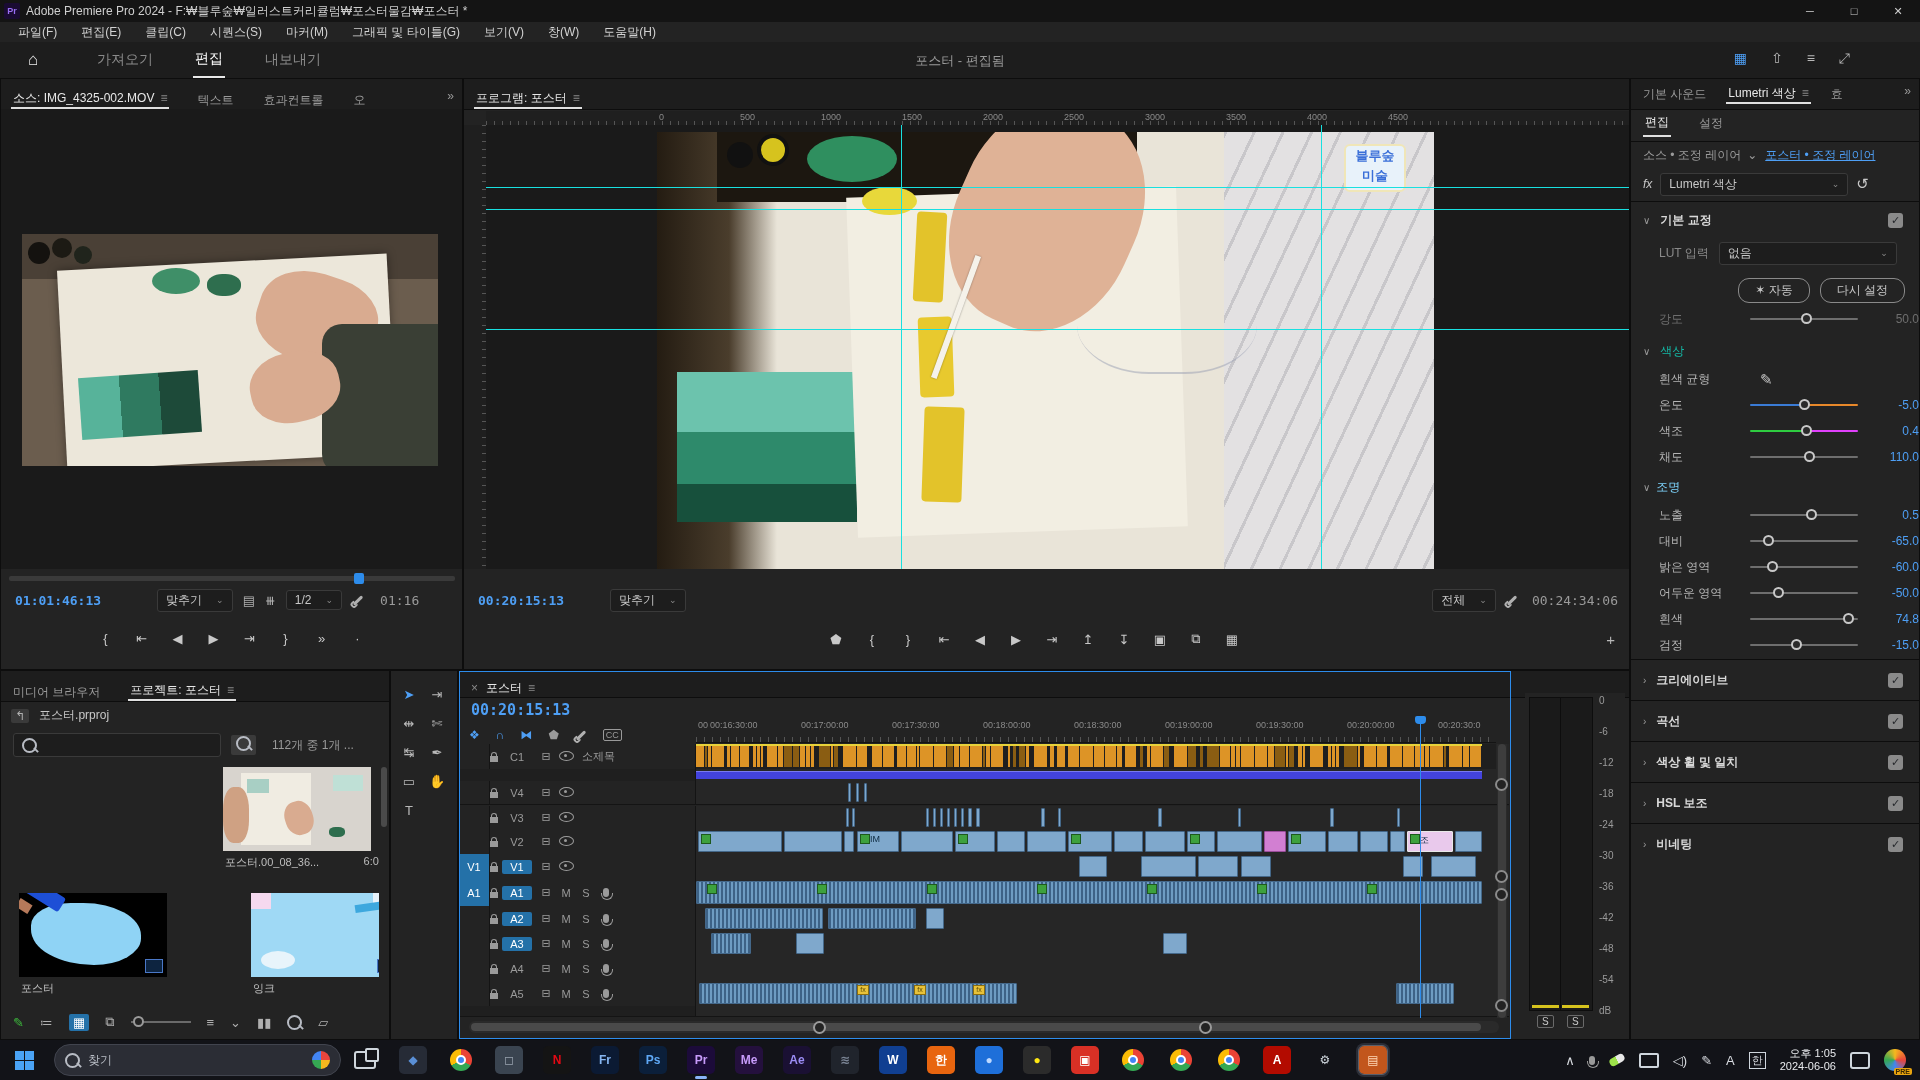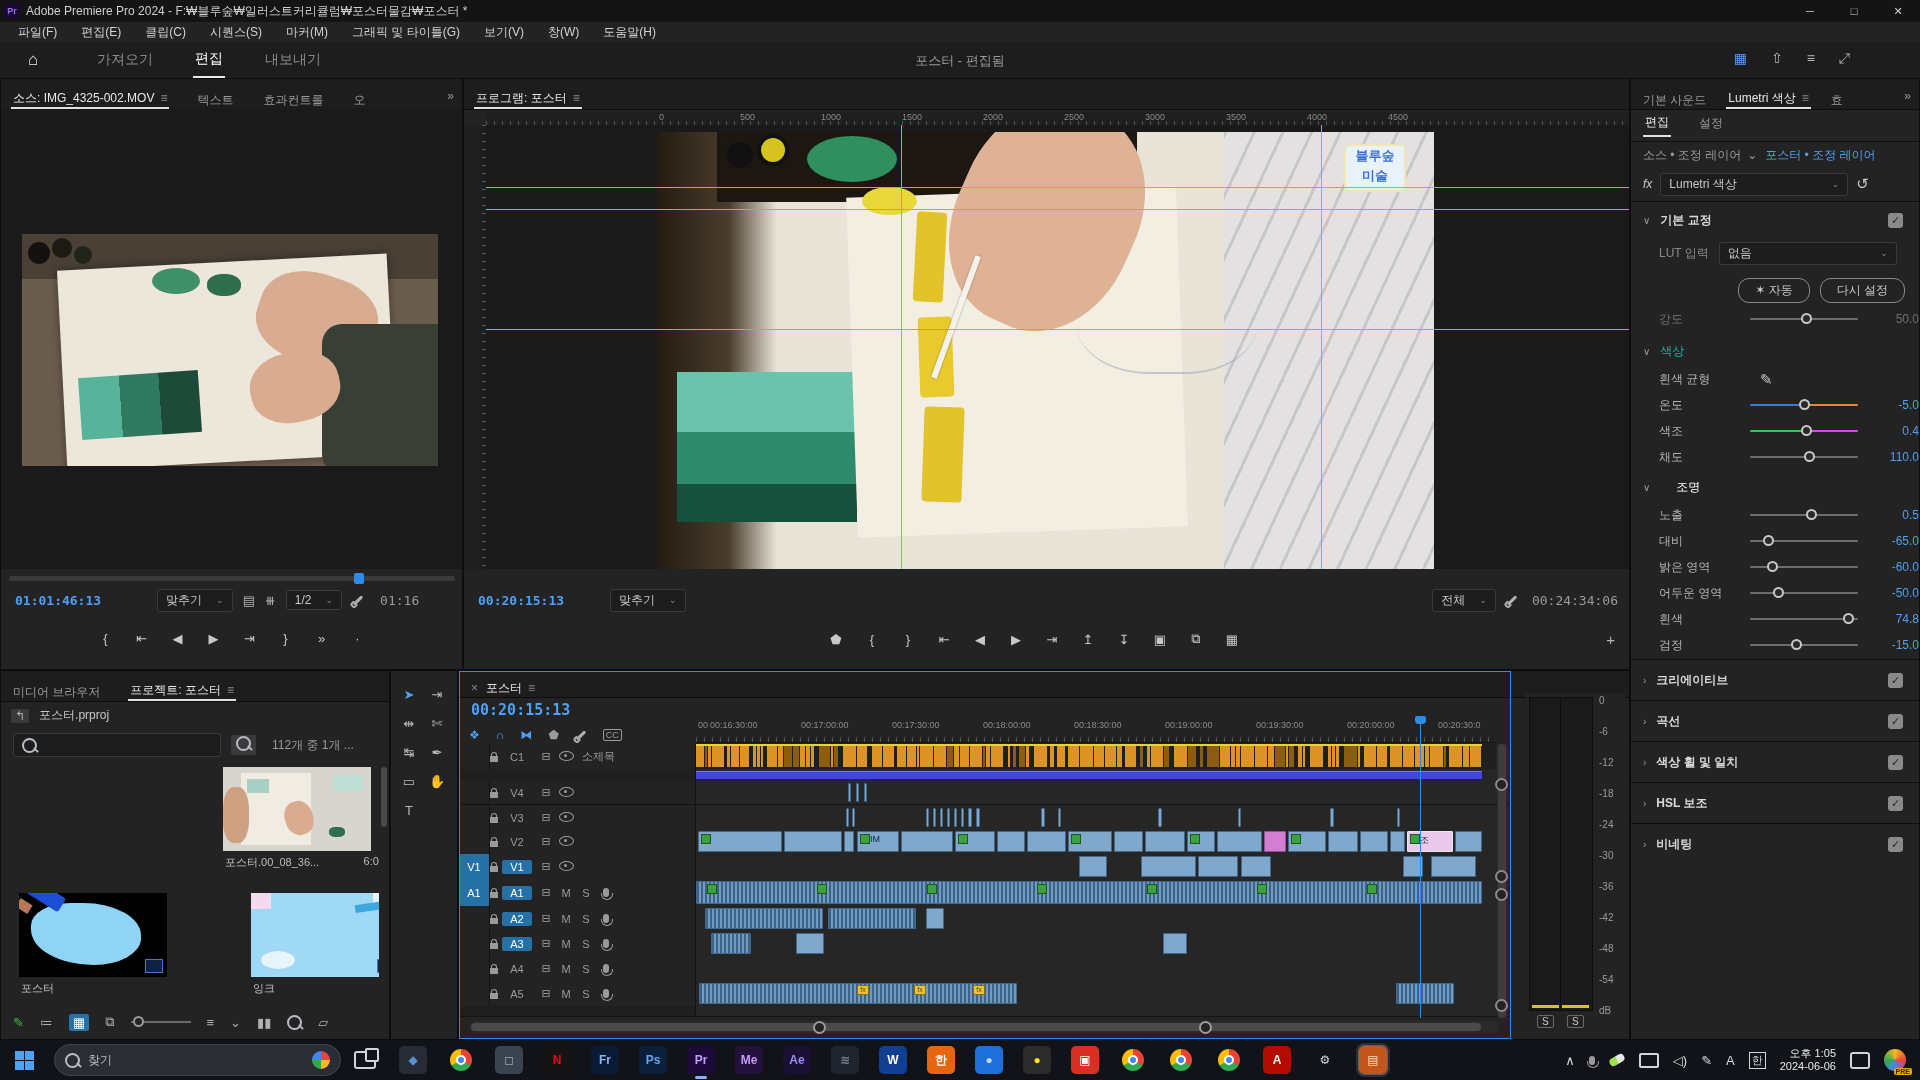--- a/index.html
+++ b/index.html
@@ -280,34 +280,34 @@
         <span>↥</span>
         <span>↧</span>
         <span>▣</span>
         <span>⧉</span>
         <span>▦</span>
       </div>
     <span class="abs" style="right:14px;top:552px;color:#b8b8b8;font-size:15px;">+</span>
   </div>
 
   <div class="panel" style="left:1630px;top:78px;width:290px;height:962px;">
-    <div class="ptabs" id="lum-tabs" style="gap:18px;">
+    <div class="ptabs" id="lum-tabs" style="gap:18px;align-items:center;">
         <span class="ptab">기본 사운드</span>
         <span class="ptab active">Lumetri 색상<span class="mh">≡</span></span>
         <span class="ptab">효</span>
         <span class="chevs">»</span>
       </div>
     <div class="abs" style="left:0;top:30px;width:288px;height:28px;display:flex;align-items:center;gap:26px;padding-left:12px;">
       <span class="ptab active" style="padding:4px 2px;">편집</span>
       <span class="ptab" style="padding:4px 2px;">설정</span>
     </div>
     <div class="abs" style="left:0;top:62px;width:288px;height:26px;display:flex;align-items:center;padding-left:12px;border-top:1px solid #0d0d0d;">
       <span style="color:#9a9a9a;">소스 • 조정 레이어</span>
       <span style="color:#9a9a9a;margin:0 8px 0 6px;">⌄</span>
-      <span style="color:#4e9ff5;">포스터 • 조정 레이어</span>
+      <span style="color:#4e9ff5;text-decoration:underline;">포스터 • 조정 레이어</span>
     </div>
     <div class="abs" style="left:0;top:90px;width:288px;height:30px;display:flex;align-items:center;padding-left:12px;gap:8px;">
       <span style="font-style:italic;color:#c8c8c8;">fx</span>
       <span class="dropdown" style="width:170px;justify-content:space-between;">
           <span>Lumetri 색상</span>
           <span class="dd-ar">⌄</span>
         </span>
       <span style="color:#c8c8c8;font-size:15px;">↺</span>
     </div>
     <div class="sec-head" style="top:122px;height:36px;">
@@ -358,21 +358,21 @@
         </div>
         <div class="lum-row" style="top: 138px;">
           <span class="lum-label">채도</span>
           <div class="sl-track">
             <span class="sl-knob" style="left: 55%;"></span>
           </div>
           <span class="sl-val">110.0</span>
         </div>
         <div class="lum-row" style="top: 168px;">
           <span style="margin-left: 12px; color: rgb(154, 154, 154); font-size: 10px;">∨</span>
-          <span style="margin-left: 26px; color: #ffffff;">조명</span>
+          <span style="margin-left: 6px; color: #7dd3fc;">조명</span>
         </div>
         <div class="lum-row" style="top: 196px;">
           <span class="lum-label">노출</span>
           <div class="sl-track">
             <span class="sl-knob" style="left: 57%;"></span>
           </div>
           <span class="sl-val">0.5</span>
         </div>
         <div class="lum-row" style="top: 222px;">
           <span class="lum-label">대비</span>

